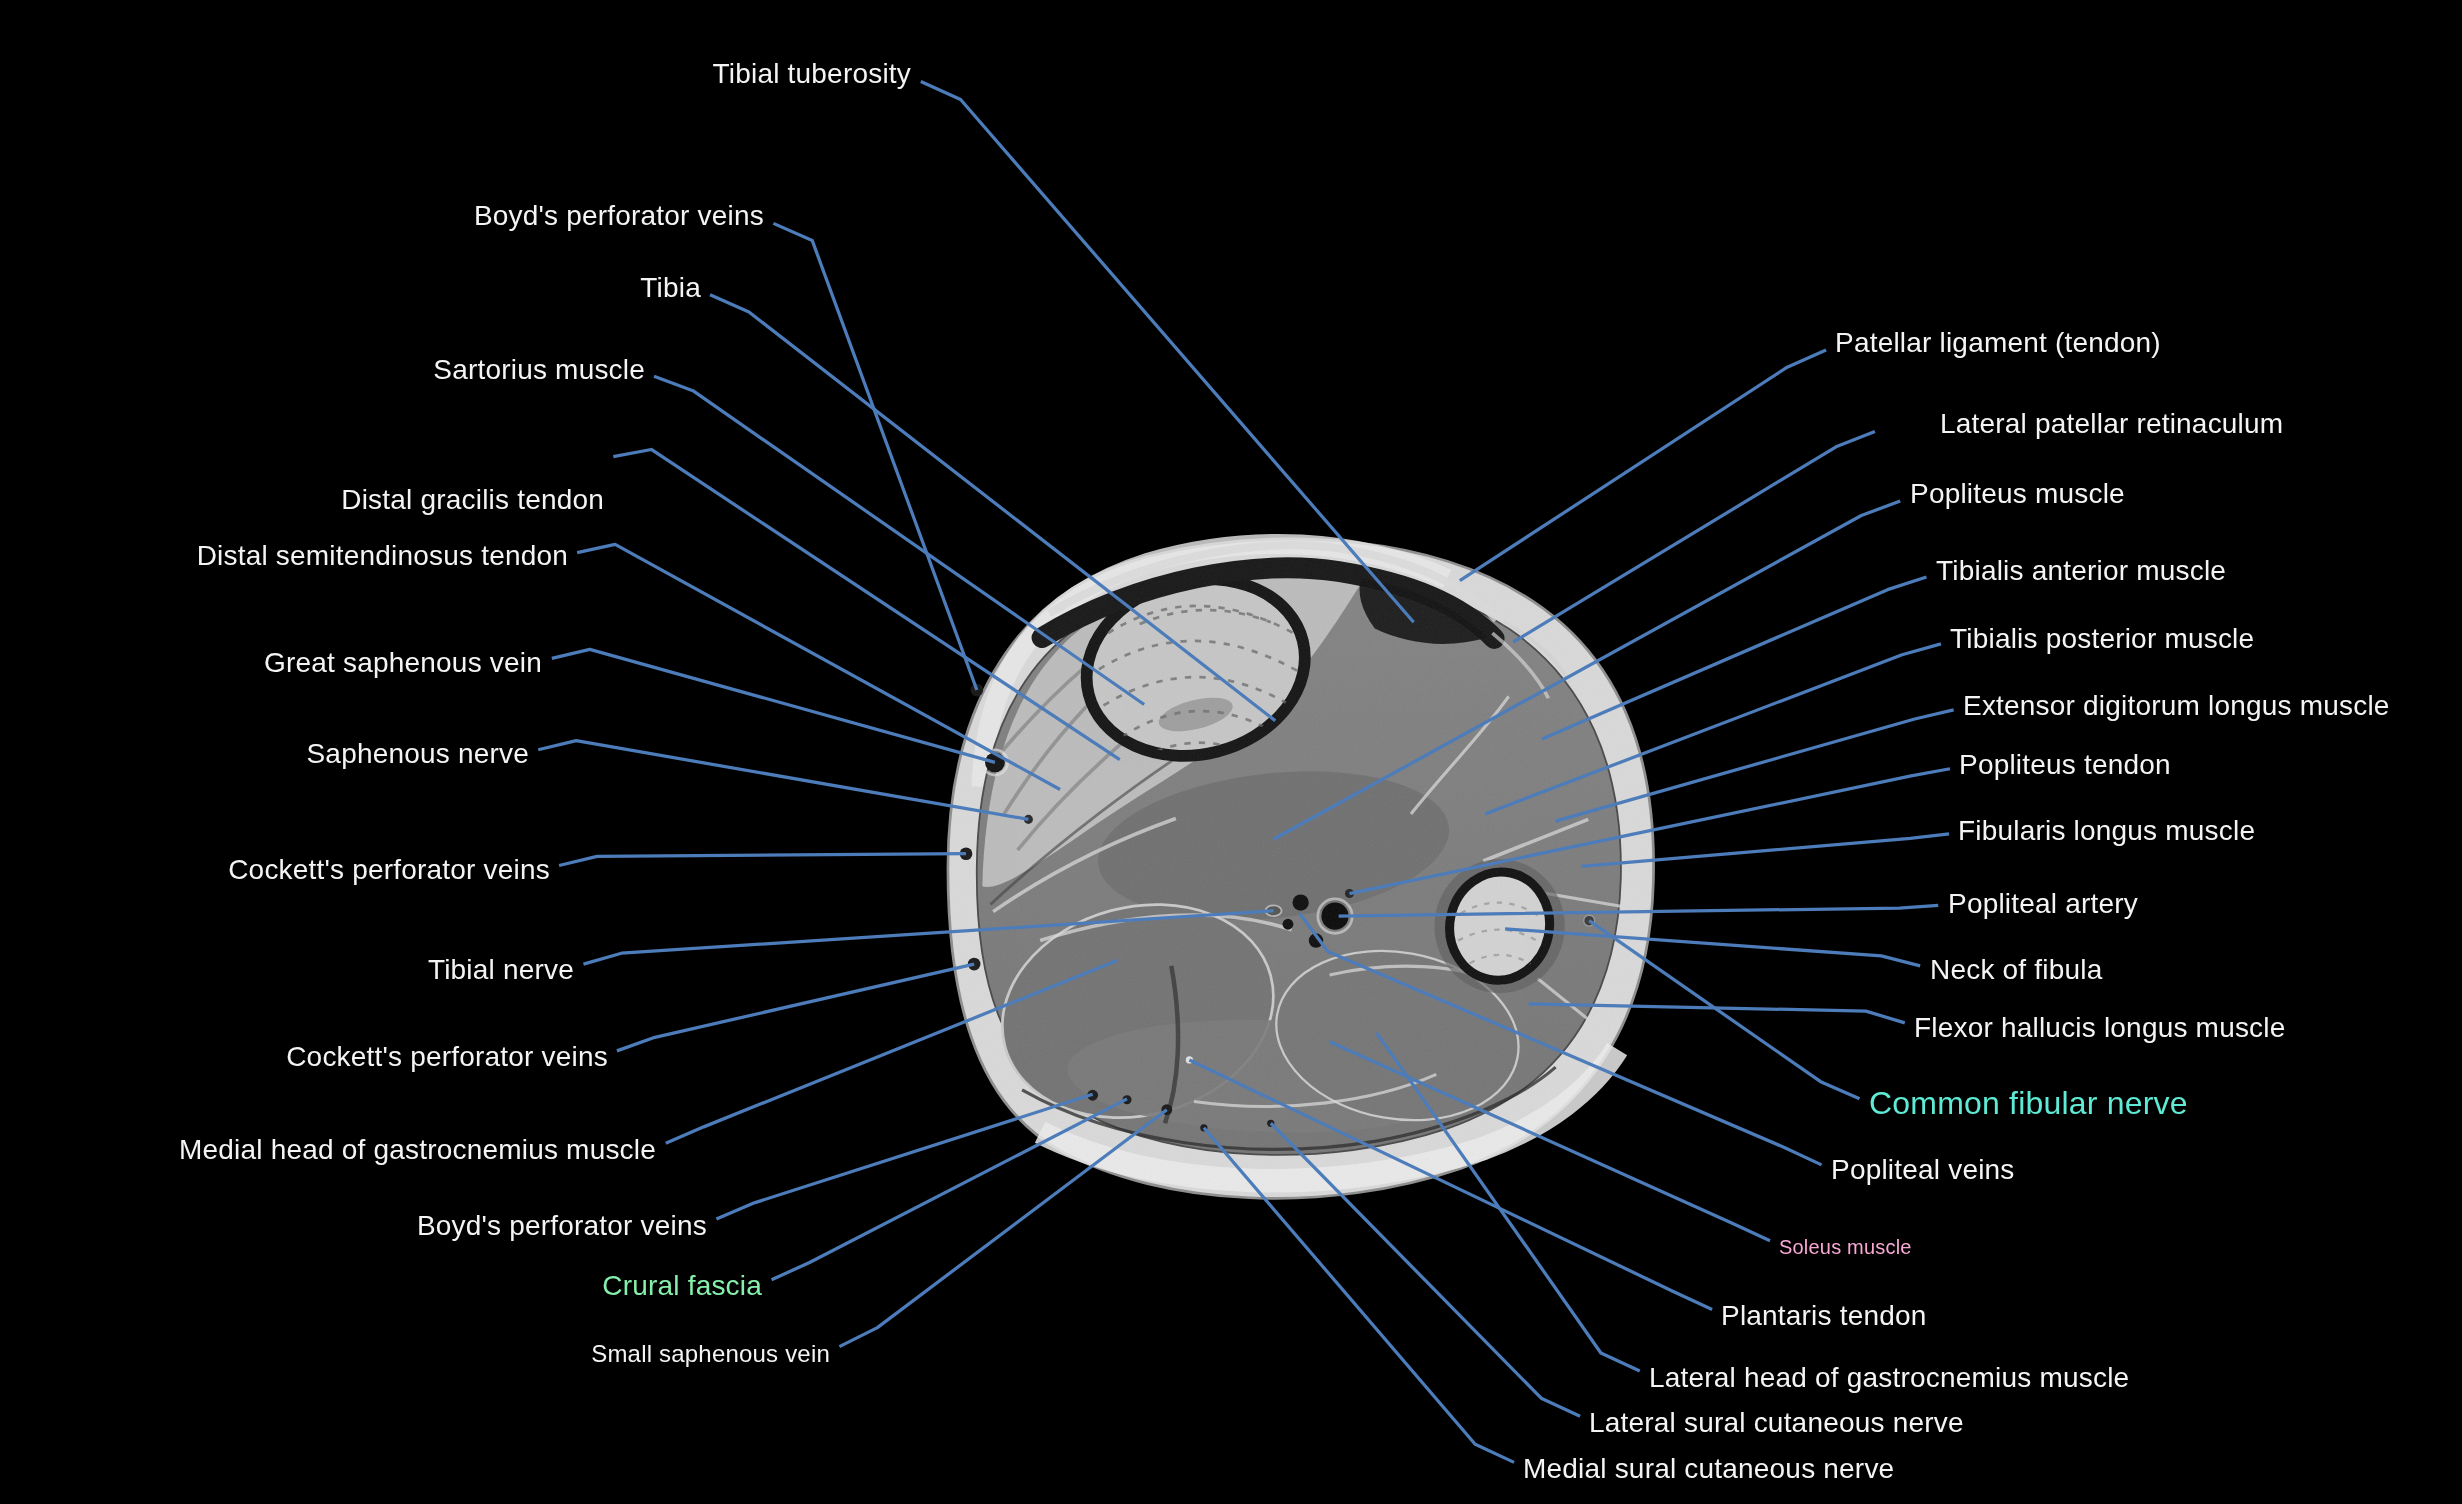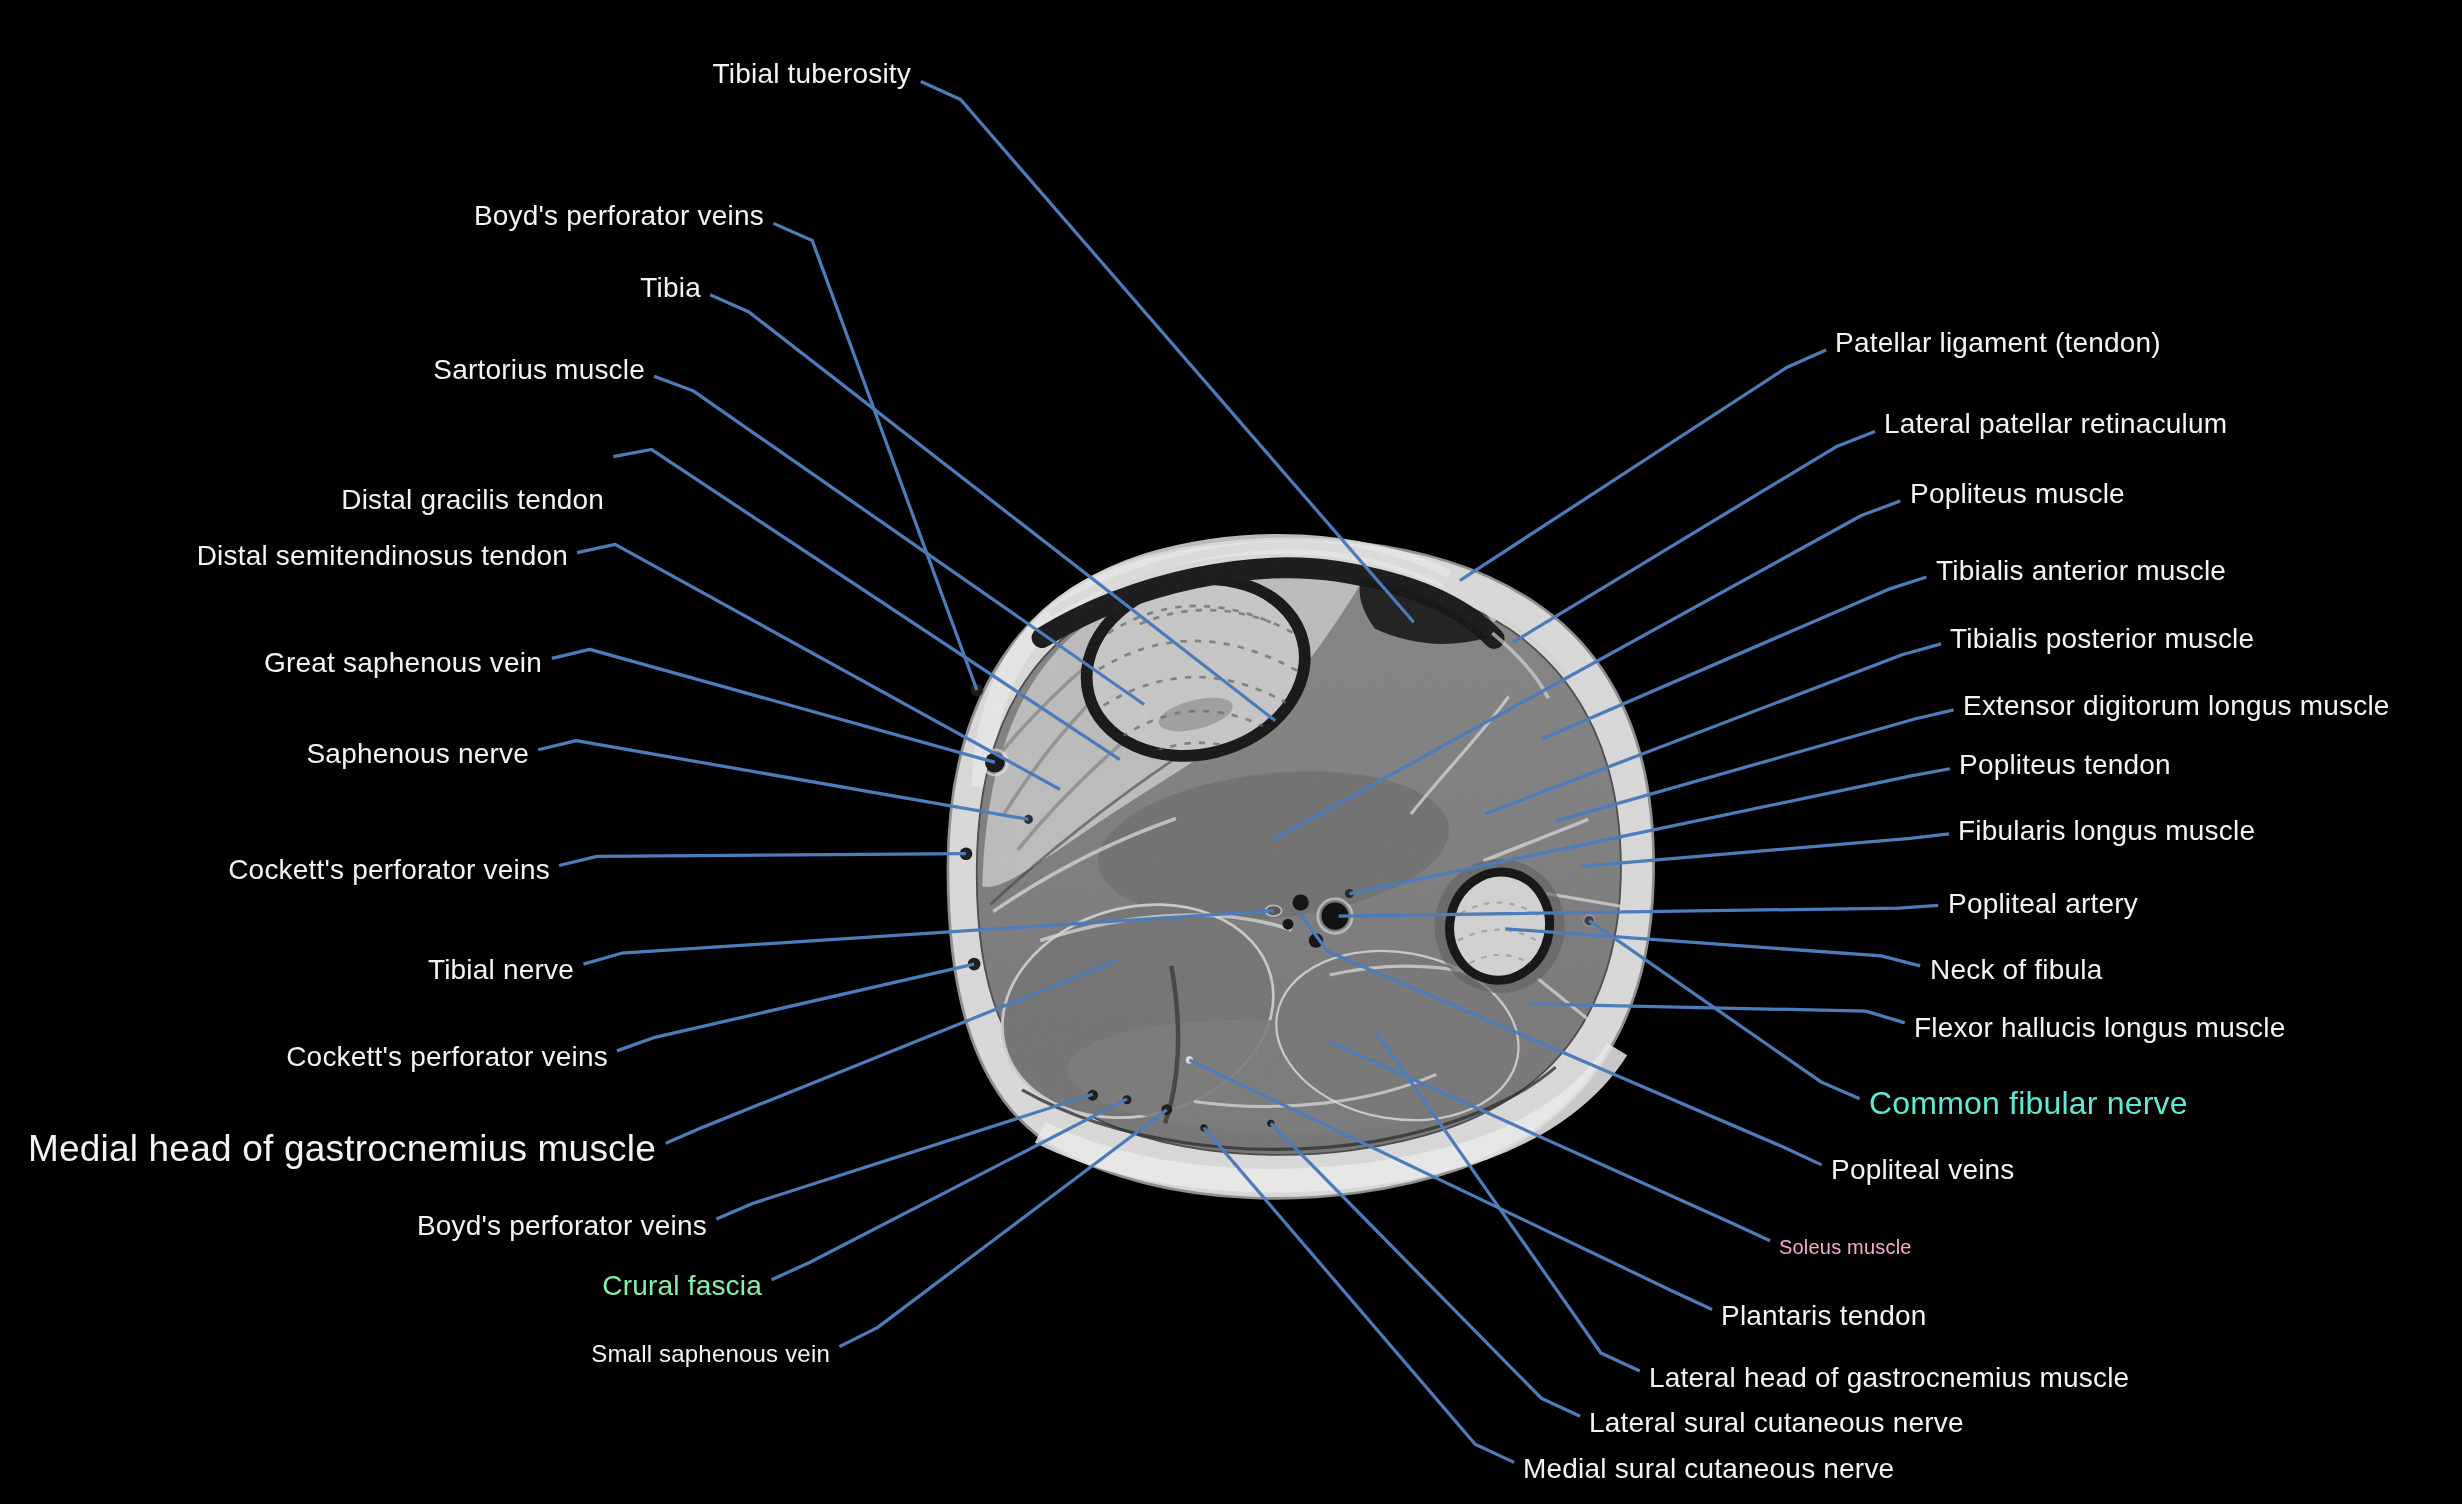--- a/index.html
+++ b/index.html
@@ -186,26 +186,26 @@
       <div class="anat-label" style="top: 217px; right: 1698px; color: rgb(244, 244, 244); font-size: 28px;">Boyd's perforator veins</div>
       <div class="anat-label" style="top: 289px; right: 1761px; color: rgb(244, 244, 244); font-size: 28px;">Tibia</div>
       <div class="anat-label" style="top: 371px; right: 1817px; color: rgb(244, 244, 244); font-size: 28px;">Sartorius muscle</div>
       <div class="anat-label" style="top: 460px; right: 1858px; color: rgb(244, 244, 244); font-size: 28px; margin-top: 41px;">Distal gracilis tendon</div>
       <div class="anat-label" style="top: 557px; right: 1894px; color: rgb(244, 244, 244); font-size: 28px;">Distal semitendinosus tendon</div>
       <div class="anat-label" style="top: 664px; right: 1920px; color: rgb(244, 244, 244); font-size: 28px;">Great saphenous vein</div>
       <div class="anat-label" style="top: 755px; right: 1933px; color: rgb(244, 244, 244); font-size: 28px;">Saphenous nerve</div>
       <div class="anat-label" style="top: 871px; right: 1912px; color: rgb(244, 244, 244); font-size: 28px;">Cockett's perforator veins</div>
       <div class="anat-label" style="top: 971px; right: 1888px; color: rgb(244, 244, 244); font-size: 28px;">Tibial nerve</div>
       <div class="anat-label" style="top: 1058px; right: 1854px; color: rgb(244, 244, 244); font-size: 28px;">Cockett's perforator veins</div>
-      <div class="anat-label" style="top: 1151px; right: 1806px; color: rgb(244, 244, 244); font-size: 37px;">Medial head of gastrocnemius muscle</div>
+      <div class="anat-label" style="top: 1151px; right: 1806px; color: rgb(244, 244, 244); font-size: 28px;">Medial head of gastrocnemius muscle</div>
       <div class="anat-label" style="top: 1227px; right: 1755px; color: rgb(244, 244, 244); font-size: 28px;">Boyd's perforator veins</div>
       <div class="anat-label" style="top: 1287px; right: 1700px; color: #86efac; font-size: 28px;">Crural fascia</div>
       <div class="anat-label" style="top: 1355px; right: 1632px; color: rgb(244, 244, 244); font-size: 24px;">Small saphenous vein</div>
       <div class="anat-label" style="top: 344px; left: 1835px; color: rgb(244, 244, 244); font-size: 28px;">Patellar ligament (tendon)</div>
-      <div class="anat-label" style="top: 425px; left: 1884px; color: rgb(244, 244, 244); font-size: 28px;">Lateral patellar retinaculum</div>
+      <div class="anat-label" style="top: 425px; left: 1940px; color: rgb(244, 244, 244); font-size: 28px;">Lateral patellar retinaculum</div>
       <div class="anat-label" style="top: 495px; left: 1910px; color: rgb(244, 244, 244); font-size: 28px;">Popliteus muscle</div>
       <div class="anat-label" style="top: 572px; left: 1936px; color: rgb(244, 244, 244); font-size: 28px;">Tibialis anterior muscle</div>
       <div class="anat-label" style="top: 640px; left: 1950px; color: rgb(244, 244, 244); font-size: 28px;">Tibialis posterior muscle</div>
       <div class="anat-label" style="top: 707px; left: 1963px; color: rgb(244, 244, 244); font-size: 28px;">Extensor digitorum longus muscle</div>
       <div class="anat-label" style="top: 766px; left: 1959px; color: rgb(244, 244, 244); font-size: 28px;">Popliteus tendon</div>
       <div class="anat-label" style="top: 832px; left: 1958px; color: rgb(244, 244, 244); font-size: 28px;">Fibularis longus muscle</div>
       <div class="anat-label" style="top: 905px; left: 1948px; color: rgb(244, 244, 244); font-size: 28px;">Popliteal artery</div>
       <div class="anat-label" style="top: 971px; left: 1930px; color: rgb(244, 244, 244); font-size: 28px;">Neck of fibula</div>
       <div class="anat-label" style="top: 1029px; left: 1914px; color: rgb(244, 244, 244); font-size: 28px;">Flexor hallucis longus muscle</div>
       <div class="anat-label" style="top: 1105px; left: 1869px; color: #5eead4; font-size: 32px;">Common fibular nerve</div>

